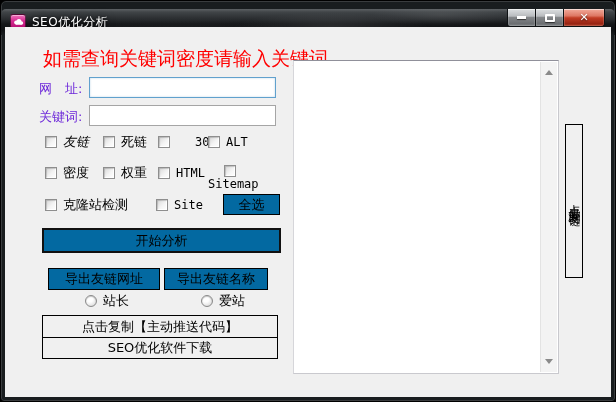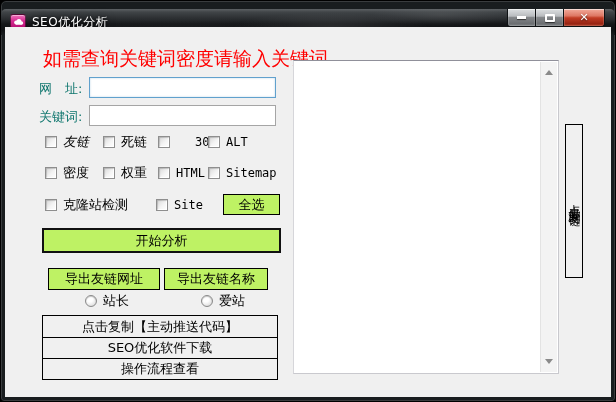--- a/index.html
+++ b/index.html
@@ -46,37 +46,37 @@
   .wbtn.close { width:41px; border-left:none; border-radius:0 0 3px 0;
     background:linear-gradient(180deg,#f2ab9b 0%, #de7864 40%, #c23d25 52%, #992413 85%, #ad3d26 100%); }
   .glyph-min { width:9px; height:3px; background:#fff; box-shadow:0 1px 1px rgba(0,0,0,0.6); }
   .glyph-max { width:10px; height:8px; border:2px solid #fff; border-radius:1px;
     box-shadow:0 1px 1px rgba(0,0,0,0.6); }
   .glyph-close { color:#fff; font-size:11px; font-weight:bold; line-height:1;
     text-shadow:0 1px 2px rgba(0,0,0,0.7); }
   
   .client { position:absolute; left:4px; top:26px; right:4px; bottom:4px; background:#f0f0f0; }
   .hint { position:absolute; left:38px; top:19px; color:#ff0000; font-size:19px; }
-  .flabel { position:absolute; font-size:13px; color:#0f766e; }
+  .flabel { position:absolute; font-size:13px; color:#6d28d9; }
   .input {
     position:absolute; width:187px; height:21px; background:#fff;
     font-size:13px; padding:0 4px; outline:none;
   }
   .input.url { border:1px solid #61a1cd; box-shadow: inset 0 0 2px rgba(90,150,200,0.45); }
   .input.kw  { border:1px solid #a5a5a5; }
   .cb-item { position:absolute; height:15px; display:flex; align-items:center; font-size:13px; color:#000; }
   .cb {
     width:12px; height:12px; margin-right:6px; flex:0 0 auto;
     border:1px solid #8e8e8e;
     background: linear-gradient(135deg,#d7d7d7 0%, #f4f4f4 55%, #ffffff 100%);
     box-shadow: inset 1px 1px 1px rgba(0,0,0,0.18), inset -1px -1px 0 #ffffff;
   }
   .latin { font-family:"DejaVu Sans Mono","Liberation Mono",monospace; font-size:12px; }
   .btn {
-    position:absolute; background:#bef264; border:1px solid #000;
+    position:absolute; background:#0369a1; border:1px solid #000;
     display:flex; align-items:center; justify-content:center;
     font-size:13px; color:#000; cursor:default;
   }
   .btn.start { border:2px solid #111; font-size:13px; }
   .radio-item { position:absolute; height:14px; display:flex; align-items:center; font-size:13px; }
   .radio {
     width:12px; height:12px; margin-right:6px; border-radius:50%;
     border:1px solid #8a8a8a;
     background: radial-gradient(circle at 38% 32%, #ffffff 30%, #e8e8e8 65%, #c9c9c9 100%);
     box-shadow: inset 0 1px 1px rgba(0,0,0,0.22);
@@ -169,21 +169,21 @@
       <span>密度</span>
     </div>
     <div class="cb-item" style="left:98px; top:138px;">
       <span class="cb"></span>
       <span>权重</span>
     </div>
     <div class="cb-item" style="left:153px; top:138px;">
       <span class="cb"></span>
       <span class="latin">HTML</span>
     </div>
-    <div class="cb-item" style="left:203px; top:138px;">
+    <div class="cb-item" style="left:203px; top:138px;flex-direction:column;">
       <span class="cb"></span>
       <span class="latin">Sitemap</span>
     </div>
 
     <div class="cb-item" style="left:40px; top:170px;">
       <span class="cb"></span>
       <span>克隆站检测</span>
     </div>
     <div class="cb-item" style="left:151px; top:170px;">
       <span class="cb"></span>
@@ -202,21 +202,20 @@
       <span>站长</span>
     </div>
     <div class="radio-item" style="left:196px; top:267px;">
       <span class="radio"></span>
       <span>爱站</span>
     </div>
 
     <div class="stack">
       <div class="srow">点击复制【主动推送代码】</div>
       <div class="srow">SEO优化软件下载</div>
-      <div class="srow">操作流程查看</div>
     </div>
 
     <div class="output">
       <span></span>
       <div class="sbar">
         <div class="arrow-up"></div>
         <div class="arrow-down"></div>
       </div>
     </div>
 

